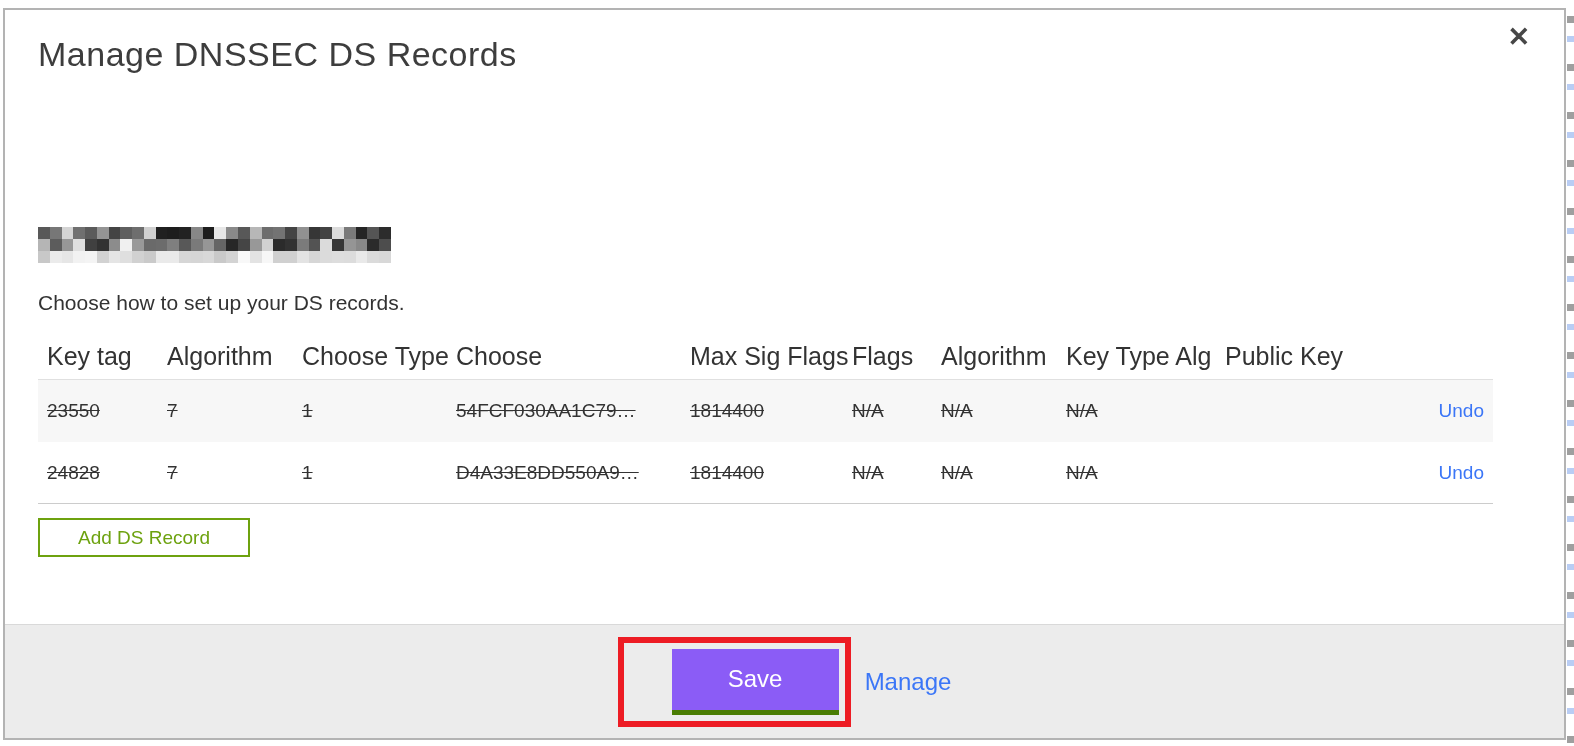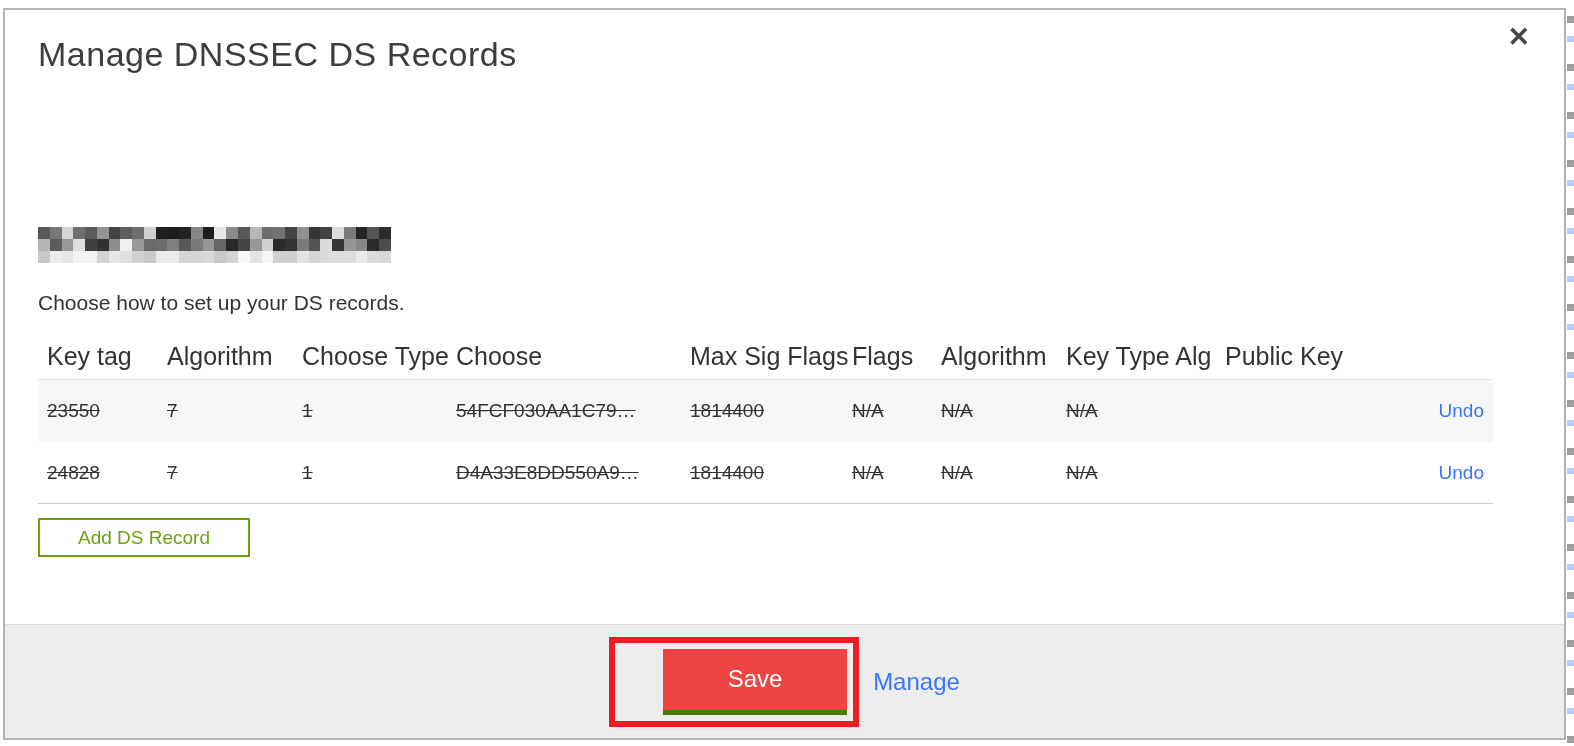--- a/index.html
+++ b/index.html
@@ -88,22 +88,22 @@
     background: #ececec;
     border-top: 1px solid #d9d9d9;
     display: flex; align-items: center; justify-content: center;
   }
   .annotation-box {
     border: 6px solid #ed1c24;
     padding: 6px;
     display: inline-block;
   }
   .save-btn {
-    width: 184px; height: 66px;
-    background: #ef4444;
+    width: 167px; height: 66px;
+    background: #8b5cf6;
     border: none;
     border-bottom: 5px solid #4a7d03;
     color: #ffffff;
     font-size: 24px; font-family: "Liberation Sans", sans-serif;
     cursor: pointer;
     margin-left: 42px;
   }
   .cancel-link {
     margin-left: 14px;
     font-size: 24px; color: #3b76f7; text-decoration: none; cursor: pointer;

